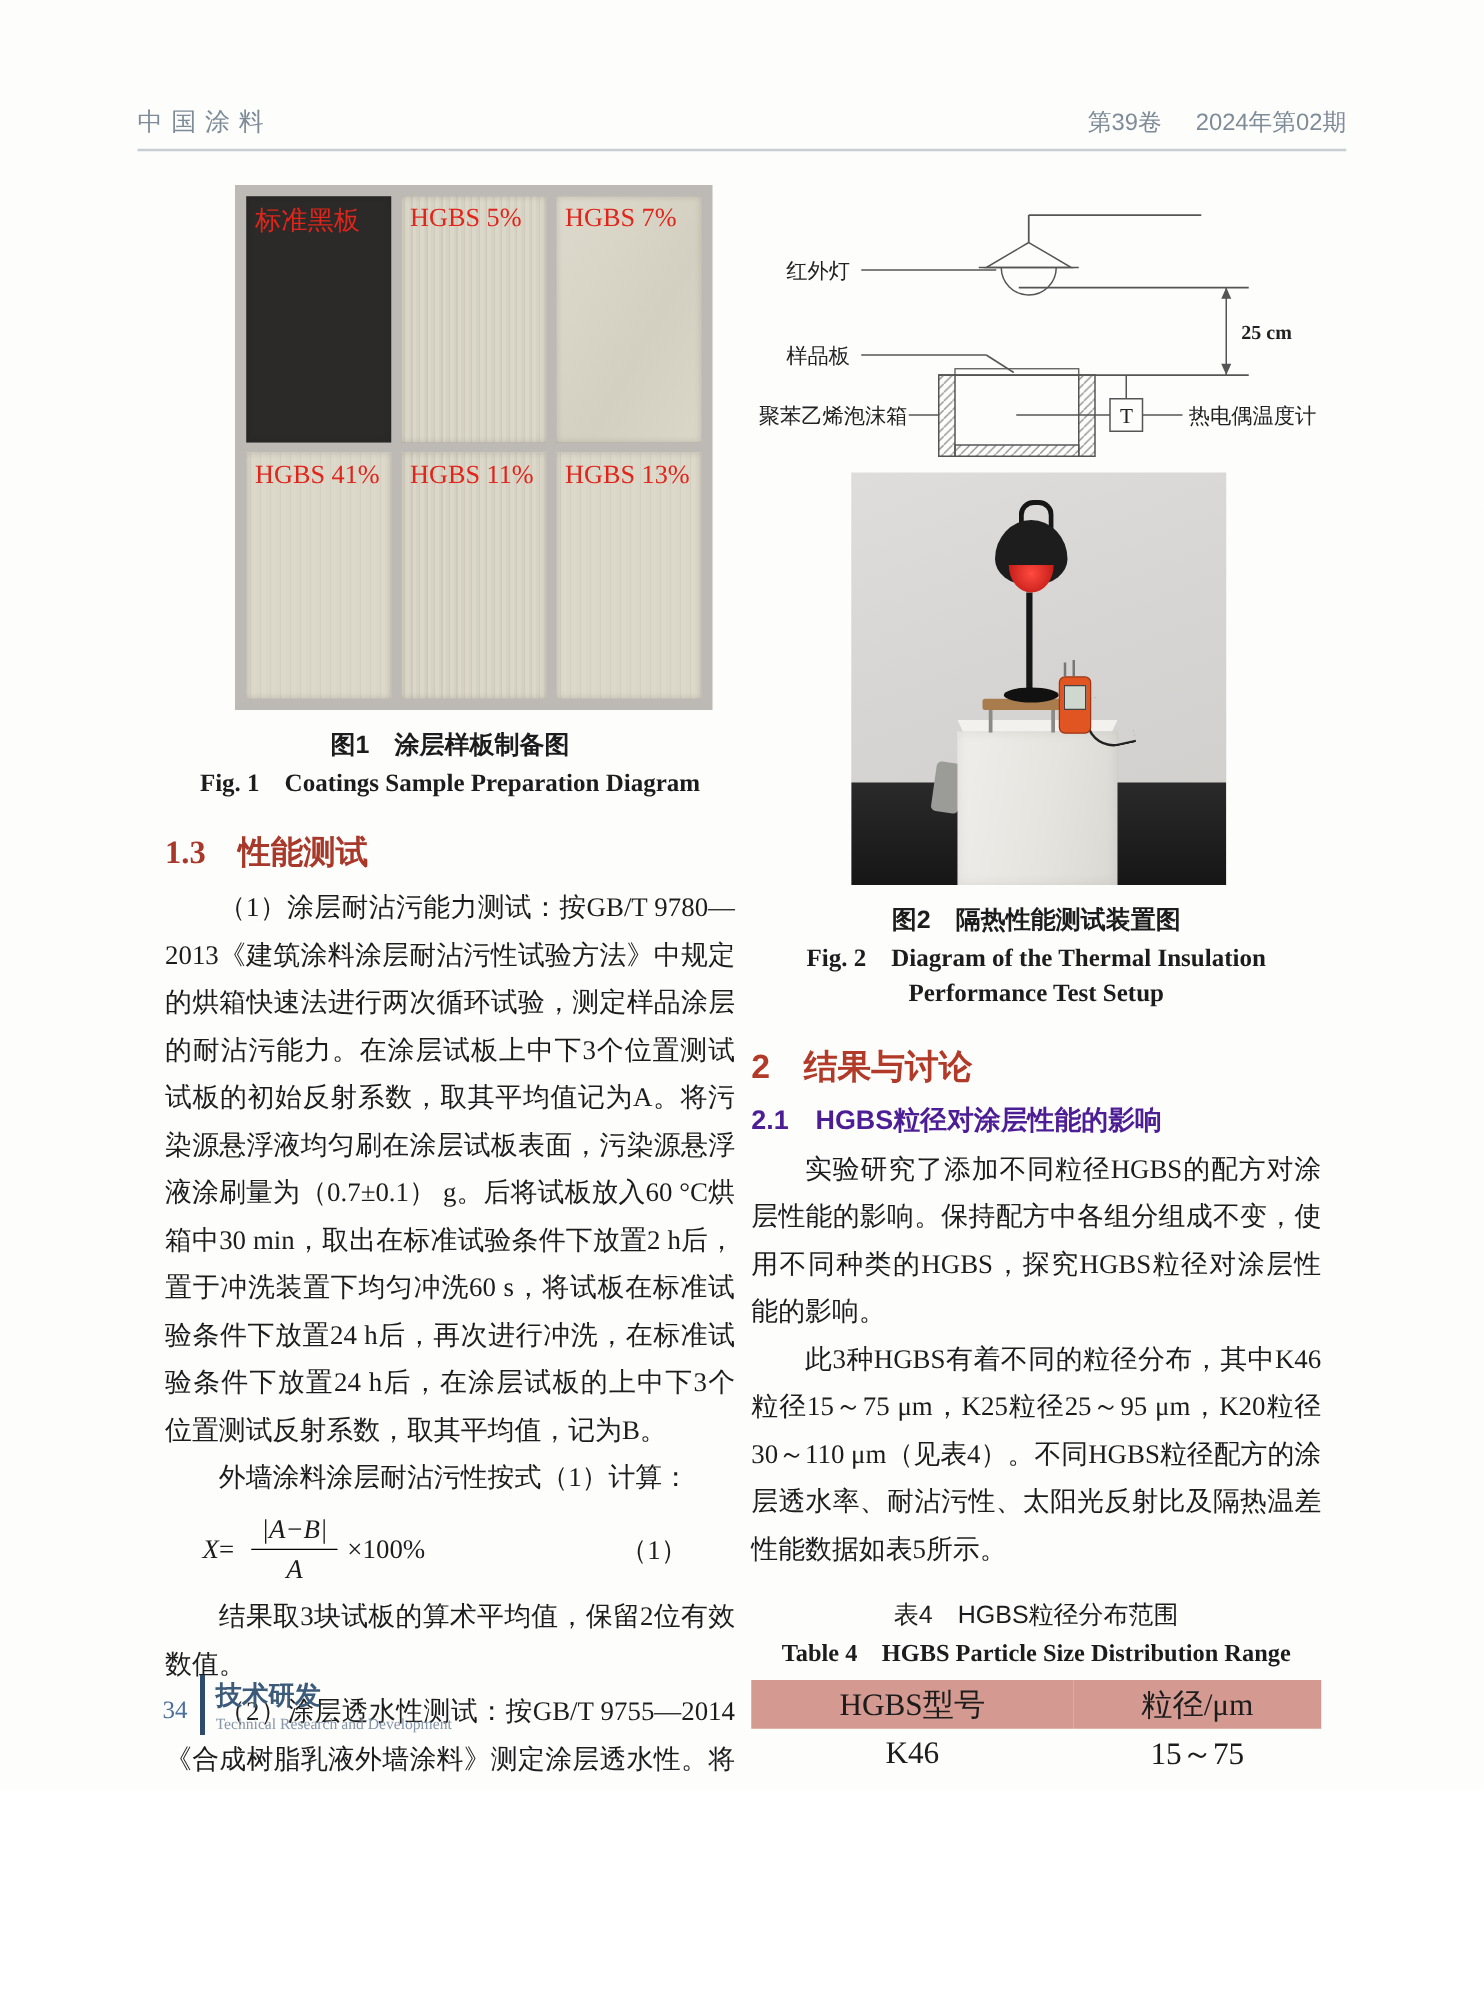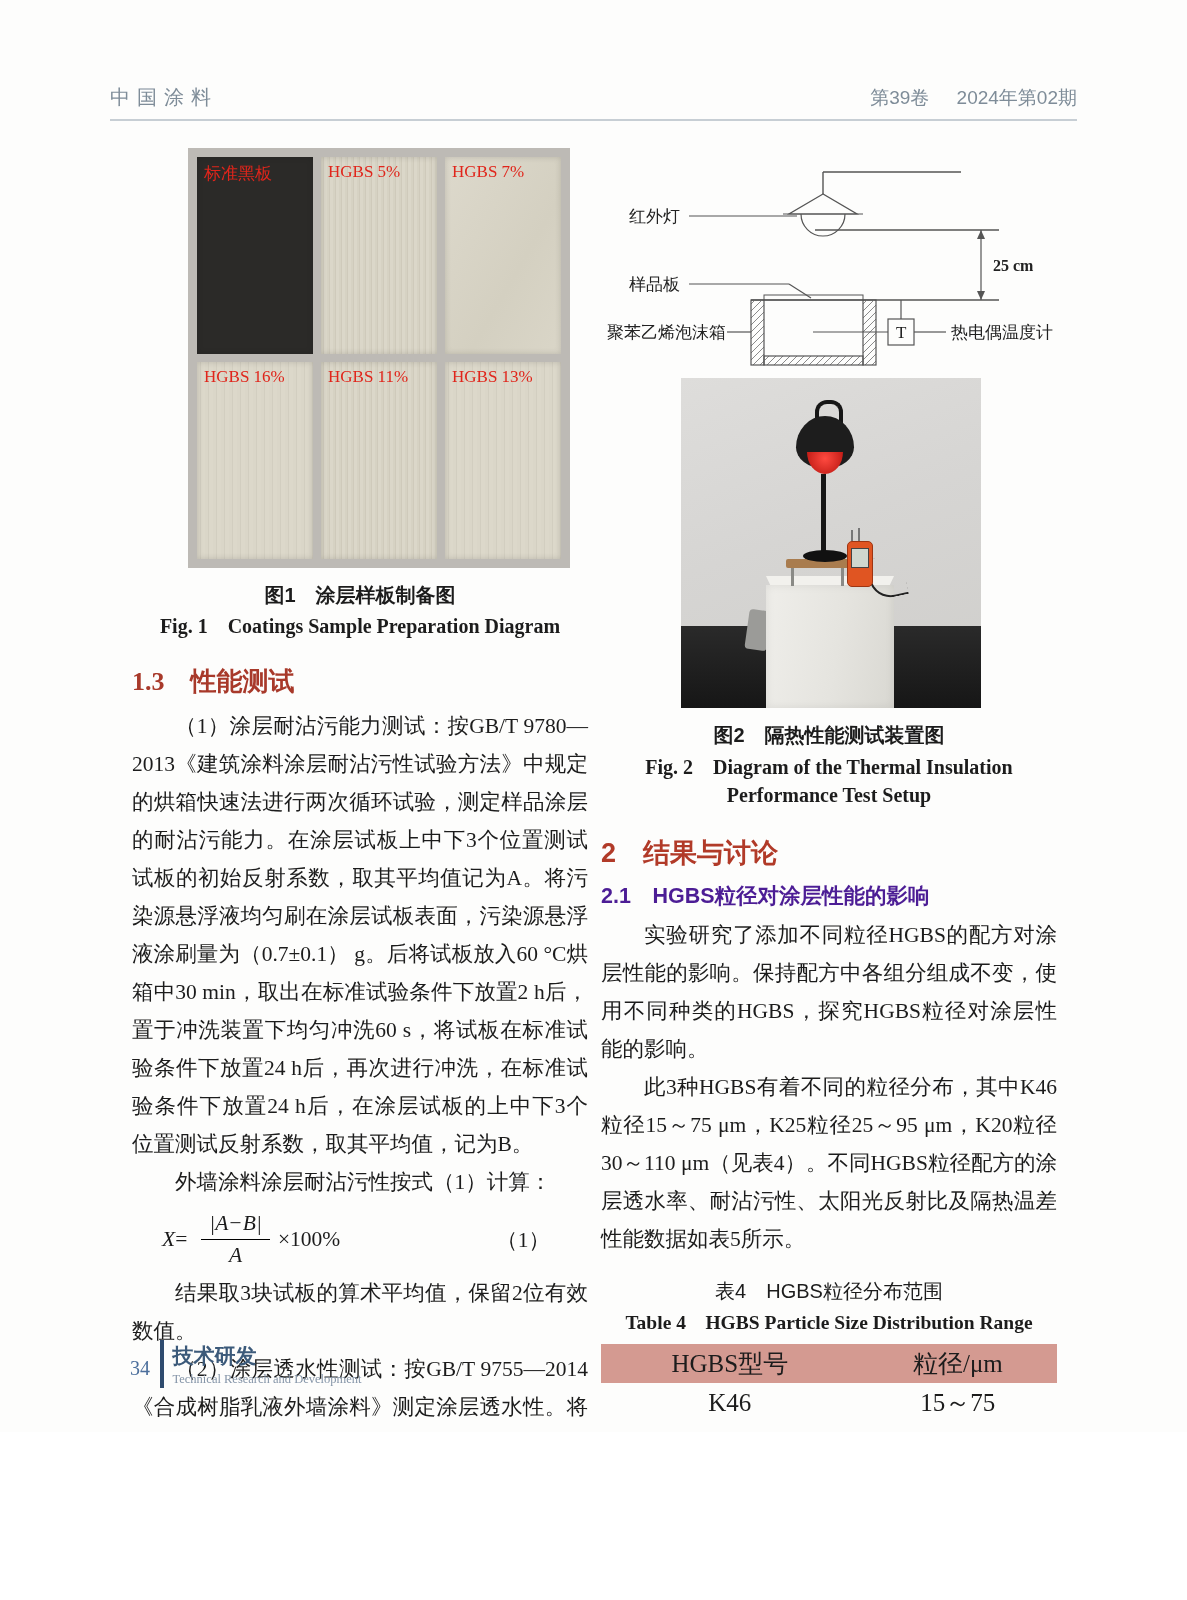--- a/index.html
+++ b/index.html
@@ -17,21 +17,21 @@
   .col{width:456px;flex:0 0 456px;}
   p.body{margin:0;font-size:21.5px;line-height:38px;text-align:justify;text-indent:2em;}
   
   .fig1{width:382px;margin-left:56px;background:#bdbab5;padding:9px;box-sizing:border-box;}
   .fig1-grid{display:grid;grid-template-columns:1fr 1fr 1fr;grid-template-rows:197px 197px;gap:8px;}
   .cell{position:relative;background:#d8d4c6;box-shadow:inset 0 0 6px rgba(0,0,0,.15);}
   .cell.black{background:#2b2a28;}
   .cell.streak{background:repeating-linear-gradient(90deg,#d6d2c3 0 2px,#cfcabb 2px 3px,#dbd7c9 3px 6px);}
   .cell.smooth{background:linear-gradient(120deg,#ddd9cc 0%,#d4d0c1 60%,#dad6c8 100%);}
   .cell.lightstreak{background:repeating-linear-gradient(90deg,#dad6c8 0 3px,#d2cec0 3px 4px,#dcd8ca 4px 8px);}
-  .s-label{position:absolute;top:5px;left:7px;color:#e0251b;font-size:17px;font-family:"Liberation Serif",serif;}
+  .s-label{position:absolute;top:5px;left:7px;color:#e0251b;font-size:21px;font-family:"Liberation Serif",serif;}
   .cap-cn{margin:14px 0 0;text-align:center;font-family:"Liberation Sans","DejaVu Sans",sans-serif;font-weight:bold;font-size:20px;}
   .cap-en{margin:4px 0 0;text-align:center;font-family:"Liberation Serif",serif;font-weight:bold;font-size:20px;}
   
   .h13{margin:24px 0 8px;font-family:Liberation Serif, serif;font-weight:bold;font-size:26px;color:#a8392a;}
   .h2big{margin:26px 0 6px;font-family:"Liberation Sans","DejaVu Sans",sans-serif;font-weight:bold;font-size:27px;color:#b13a28;}
   .h21{margin:10px 0 6px;font-family:"Liberation Sans","DejaVu Sans",sans-serif;font-weight:bold;font-size:21.5px;color:#4c1d95;}
   
   .formula{display:flex;align-items:center;margin:8px 0 4px;padding:0 38px 0 30px;font-size:21.5px;}
   .f-var{font-style:italic;margin-right:6px;}
   .frac{display:inline-flex;flex-direction:column;align-items:center;margin:0 8px;font-style:italic;line-height:1.35;}
@@ -96,21 +96,21 @@
           <div class="cell black">
             <span class="s-label">标准黑板</span>
           </div>
           <div class="cell streak">
             <span class="s-label">HGBS 5%</span>
           </div>
           <div class="cell smooth">
             <span class="s-label">HGBS 7%</span>
           </div>
           <div class="cell lightstreak">
-            <span class="s-label">HGBS 16%</span>
+            <span class="s-label">HGBS 41%</span>
           </div>
           <div class="cell streak">
             <span class="s-label">HGBS 11%</span>
           </div>
           <div class="cell lightstreak">
             <span class="s-label">HGBS 13%</span>
           </div>
         </div>
       </div>
       <p class="cap-cn">图1　涂层样板制备图</p>

